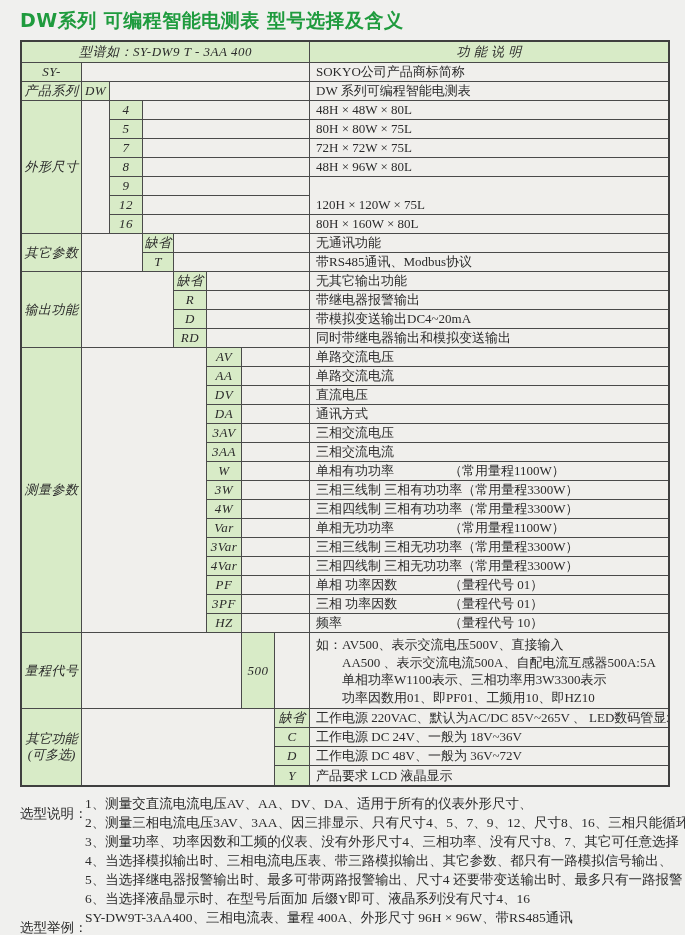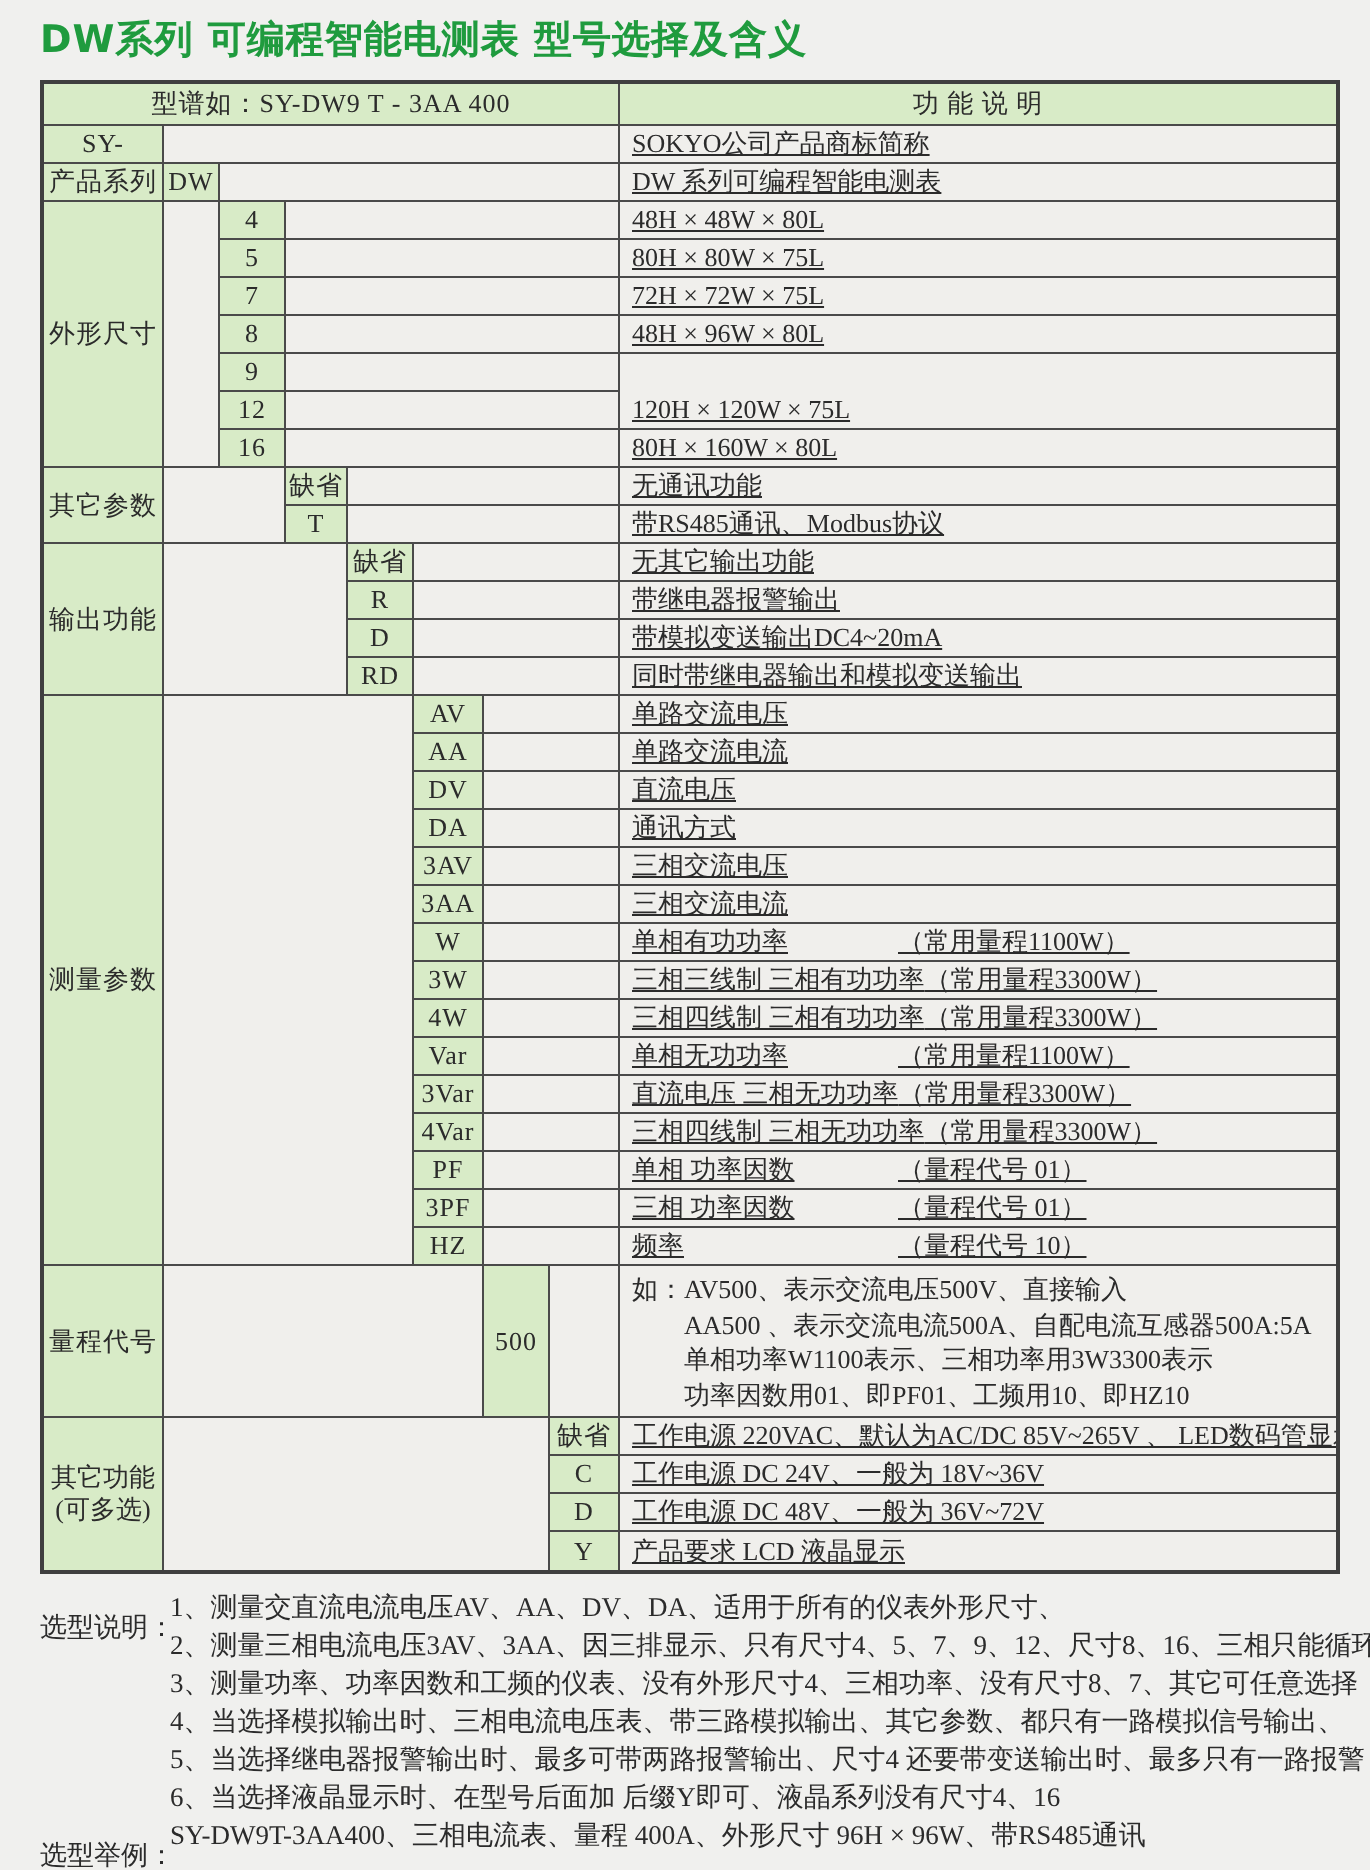--- a/index.html
+++ b/index.html
@@ -23,22 +23,22 @@
     border:2px solid #3f3f3f;
     background:#f0efec;
   }
   .c{
     border-right:1px solid #4a4a4a;border-bottom:1px solid #4a4a4a;
     display:flex;align-items:center;
     font-size:13px;line-height:16px;
     overflow:hidden;white-space:nowrap;
   }
   .g{background:#d8ebc7;}
-  .ctr{justify-content:center;letter-spacing:0.5px;}
-  .d{padding-left:6px;text-decoration:underline;}
+  .ctr{justify-content:center;letter-spacing:0.5px;font-style:italic;}
+  .d{padding-left:6px;}
   .lr{border-right:none;}
   .lb{border-bottom:none;}
   .dmain{display:inline-block;min-width:133px;}
   .rangecell{display:block;padding:3px 0 0 6px;line-height:17.5px;}
   .rangecell .ind{padding-left:26px;}
   .col2{flex-direction:column;justify-content:center;line-height:16px;letter-spacing:0;}
   .notes,.example{
     position:relative;margin-left:20px;padding-left:65px;
     font-size:13.5px;line-height:19px;
   }
@@ -171,21 +171,21 @@
     </div>
   <div class="c g ctr" style="grid-area:26/6/27/7">Var</div>
   <div class="c" style="grid-area:26/7/27/9"></div>
   <div class="c d lr" style="grid-area:26/9/27/10">
       <span class="dmain">单相无功功率</span>
       <span>（常用量程1100W）</span>
     </div>
   <div class="c g ctr" style="grid-area:27/6/28/7">3Var</div>
   <div class="c" style="grid-area:27/7/28/9"></div>
   <div class="c d lr" style="grid-area:27/9/28/10">
-      <span class="dmain">直流电压 三相无功功率</span>
+      <span class="dmain">三相三线制 三相无功功率</span>
       <span>（常用量程3300W）</span>
     </div>
   <div class="c g ctr" style="grid-area:28/6/29/7">4Var</div>
   <div class="c" style="grid-area:28/7/29/9"></div>
   <div class="c d lr" style="grid-area:28/9/29/10">
       <span class="dmain">三相四线制 三相无功功率</span>
       <span>（常用量程3300W）</span>
     </div>
   <div class="c g ctr" style="grid-area:29/6/30/7">PF</div>
   <div class="c" style="grid-area:29/7/30/9"></div>

